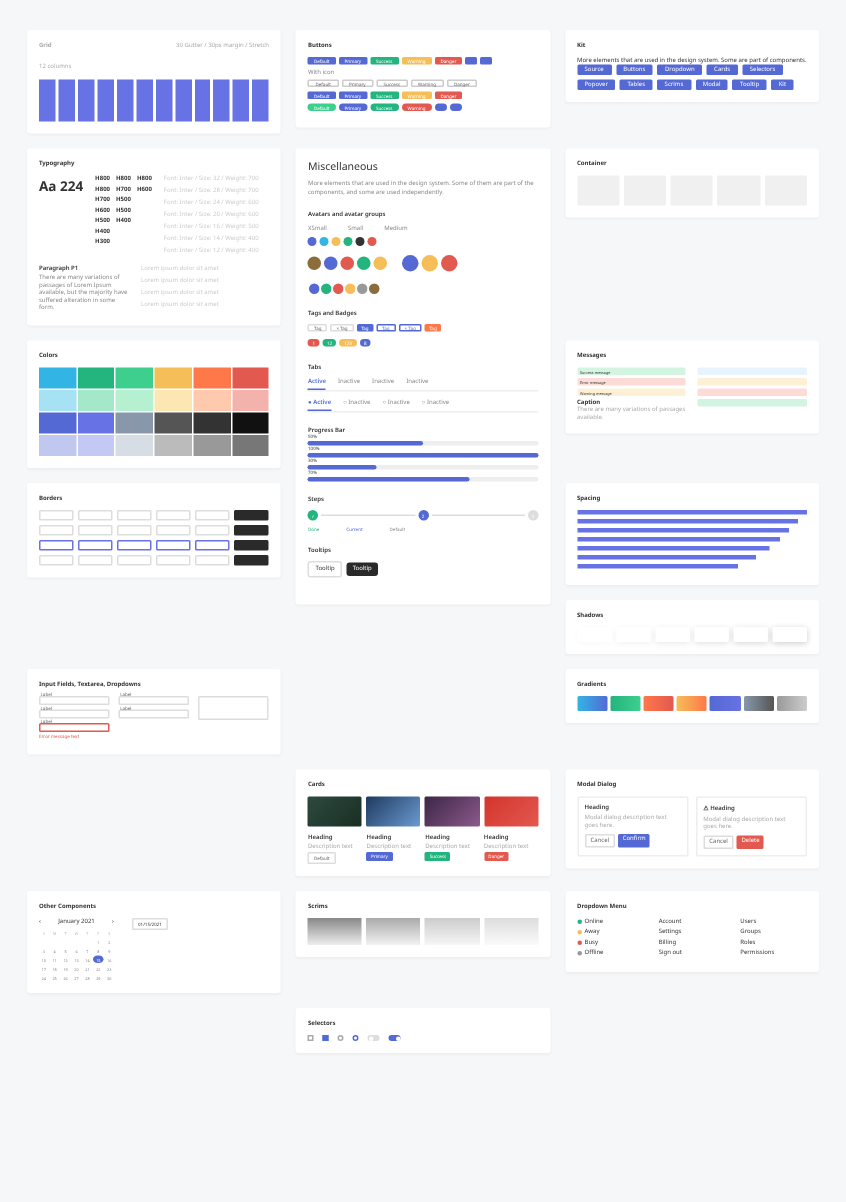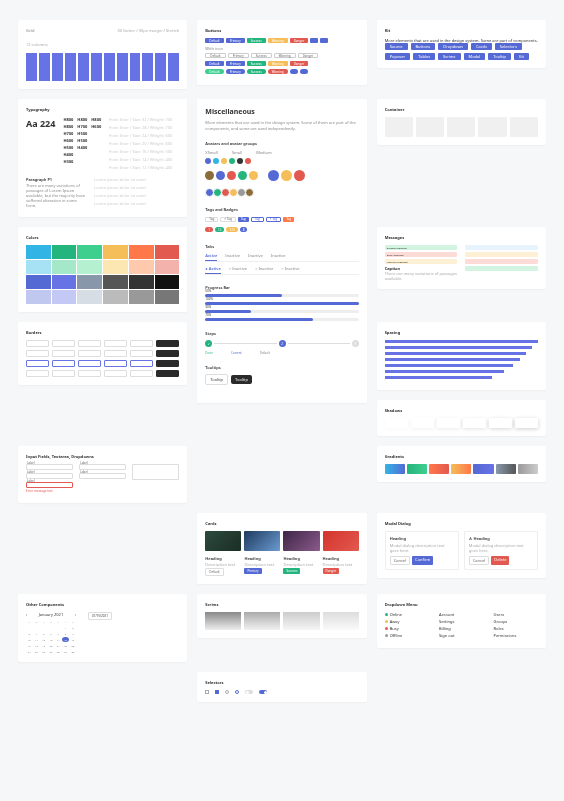--- a/index.html
+++ b/index.html
@@ -1,20 +1,20 @@
 <!DOCTYPE html>
 <html><head>
 <meta charset="utf-8">
 <style>
 *{box-sizing:border-box;margin:0;padding:0}
 body{background:#f6f7f9;font-family:-apple-system,system-ui,sans-serif;width:564px;height:801px;font-size:4px;color:#333;overflow:hidden}
 .canvas{padding:20px 18px;display:grid;grid-template-columns:1fr 1fr 1fr;gap:10px;align-items:start}
 .card{background:#fff;padding:8px;border-radius:2px;box-shadow:0 1px 2px rgba(0,0,0,.04)}
 .card h4{font-size:4px;font-weight:700;margin-bottom:5px}
-.card h3{font-size:7px;font-weight:700;margin-bottom:4px}
+.card h3{font-size:7px;font-weight:400;margin-bottom:4px}
 
 .bars{height:28px;display:flex;gap:2px;margin-top:6px}
 .bars div{flex:1;background:#6772e5}
 .gridmeta{display:flex;justify-content:space-between;margin-bottom:4px;color:#aaa}
 
 .btnrow{display:flex;gap:2px;margin-bottom:3px;align-items:center;flex-wrap:wrap}
 .btn{height:5px;padding:0 4px;border-radius:1px;font-size:3px;display:flex;align-items:center;color:#fff}
 .btn.o{background:transparent;border:.5px solid #ccc;color:#666}
 .chips{display:flex;flex-wrap:wrap;gap:3px}
 .chip{background:#5469d4;color:#fff;height:7px;padding:0 5px;border-radius:1px;display:flex;align-items:center}

